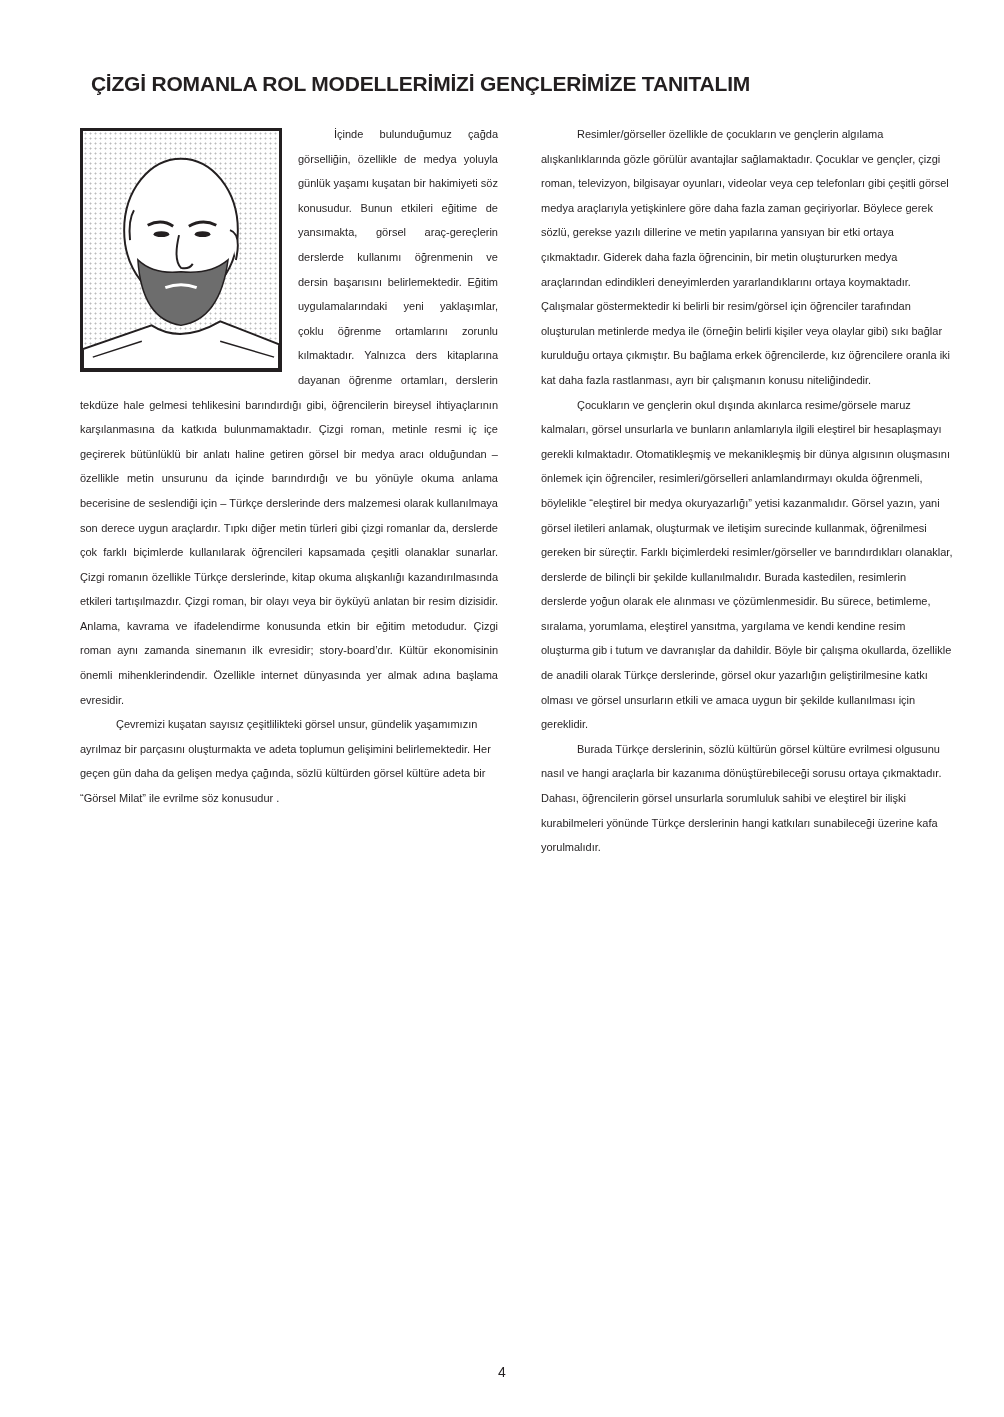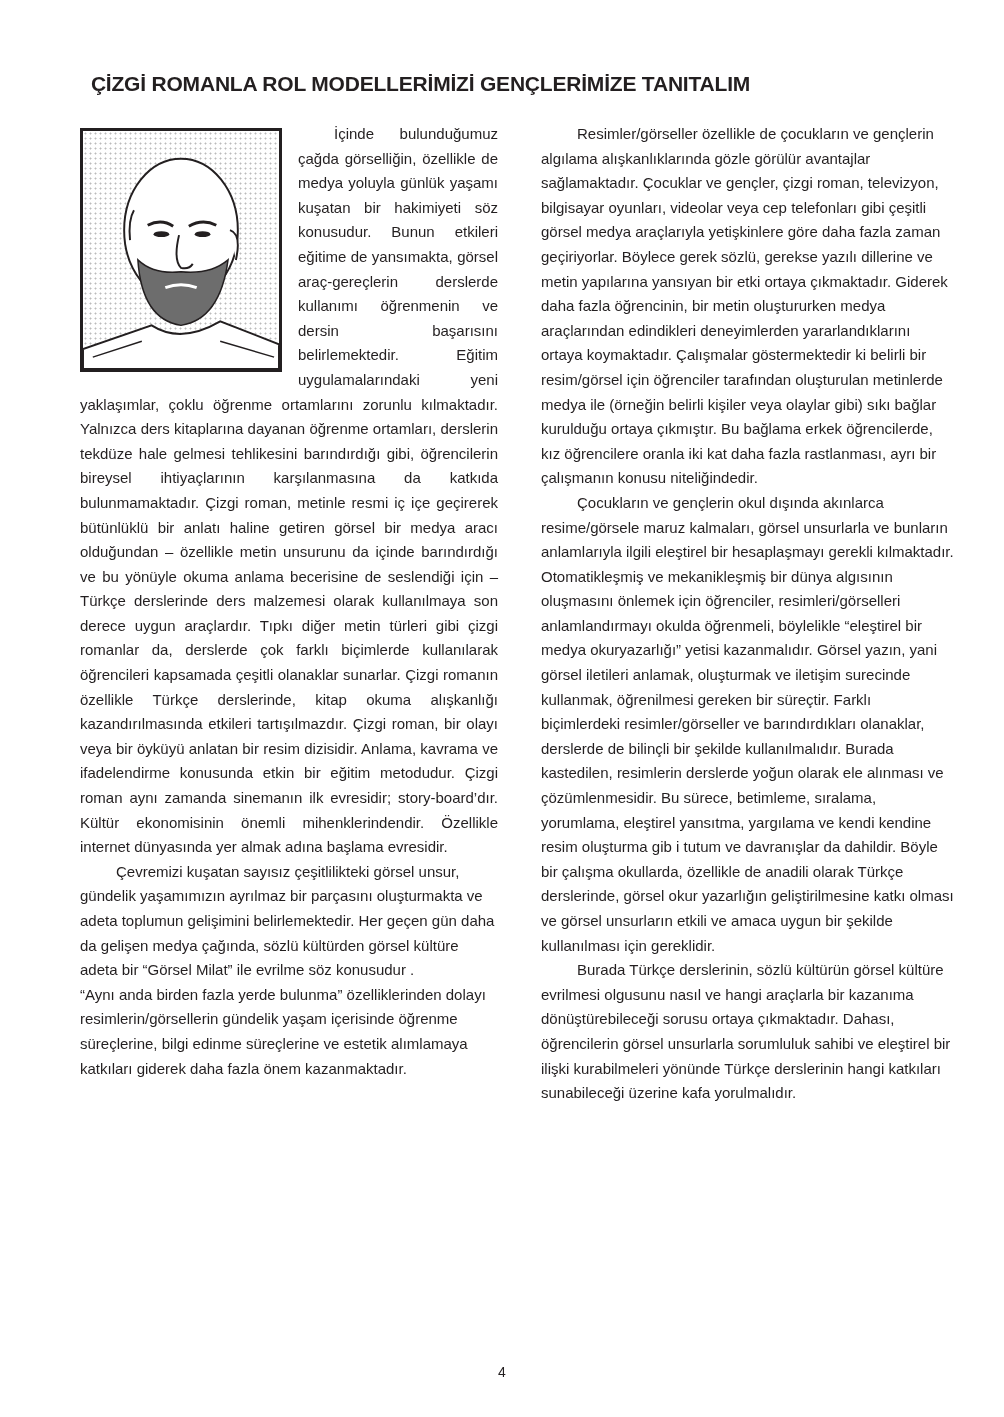--- a/index.html
+++ b/index.html
@@ -1,20 +1,20 @@
 <!DOCTYPE html>
 <html><head>
 <meta charset="utf-8">
 <style>
   html, body { margin: 0; padding: 0; background: #ffffff; }
   body { width: 1004px; height: 1417px; position: relative; overflow: hidden;
          font-family: "Liberation Sans", "DejaVu Sans", sans-serif; color: #231f20; }
   .title { position: absolute; left: 0; top: 72px; width: 841px; text-align: center;
            font-size: 21px; font-weight: bold; letter-spacing: -0.2px; }
-  .col { position: absolute; top: 122px; width: 418px; font-size: 15px; line-height: 24.6px; }
+  .col { position: absolute; top: 122px; width: 418px; font-size: 11px; line-height: 24.6px; }
   .col.left { left: 80px; }
   .col.right { left: 541px; width: 413px; }
   .col p { margin: 0; }
   .col p.ind { text-indent: 36px; }
   .just { text-align: justify; }
   .portrait { float: left; width: 202px; height: 244px; margin: 6px 16px 4px 0;
               border: 3px solid #231f20; box-sizing: border-box; position: relative;
               background: radial-gradient(circle, #bbb 0.8px, transparent 1.2px) 0 0/5px 5px, #fff; overflow: hidden; }
   .portrait svg { position: absolute; left: 0; top: 0; width: 100%; height: 100%; }
   .pnum { position: absolute; left: 0; top: 1364px; width: 1004px; text-align: center; font-size: 14px; }
@@ -36,21 +36,20 @@
       <ellipse cx="122" cy="104" rx="8" ry="3" fill="#231f20"></ellipse>
       <path d="M98 105 Q92 130 100 138 Q108 140 112 134" stroke="#231f20" stroke-width="2" fill="none"></path>
       <path d="M56 130 Q60 190 100 196 Q140 190 148 130 Q130 145 100 142 Q72 145 56 130 Z" fill="#6d6d6d" stroke="#231f20" stroke-width="1.5"></path>
       <path d="M84 158 Q100 152 116 158" stroke="#fff" stroke-width="3" fill="none"></path>
       <path d="M70 196 Q100 215 140 192 L200 215 L200 240 L0 240 L0 220 Z" fill="#fff" stroke="#231f20" stroke-width="2"></path>
       <path d="M10 228 L60 212 M140 212 L195 228" stroke="#231f20" stroke-width="1.5"></path>
     </svg>
   </div>
   <p class="ind just">İçinde bulunduğumuz çağda görselliğin, özellikle de medya yoluyla günlük yaşamı kuşatan bir hakimiyeti söz konusudur. Bunun etkileri eğitime de yansımakta, görsel araç-gereçlerin derslerde kullanımı öğrenmenin ve dersin başarısını belirlemektedir. Eğitim uygulamalarındaki yeni yaklaşımlar, çoklu öğrenme ortamlarını zorunlu kılmaktadır. Yalnızca ders kitaplarına dayanan öğrenme ortamları, derslerin tekdüze hale gelmesi tehlikesini barındırdığı gibi, öğrencilerin bireysel ihtiyaçlarının karşılanmasına da katkıda bulunmamaktadır. Çizgi roman, metinle resmi iç içe geçirerek bütünlüklü bir anlatı haline getiren görsel bir medya aracı olduğundan – özellikle metin unsurunu da içinde barındırdığı ve bu yönüyle okuma anlama becerisine de seslendiği için – Türkçe derslerinde ders malzemesi olarak kullanılmaya son derece uygun araçlardır. Tıpkı diğer metin türleri gibi çizgi romanlar da, derslerde çok farklı biçimlerde kullanılarak öğrencileri kapsamada çeşitli olanaklar sunarlar. Çizgi romanın özellikle Türkçe derslerinde, kitap okuma alışkanlığı kazandırılmasında etkileri tartışılmazdır. Çizgi roman, bir olayı veya bir öyküyü anlatan bir resim dizisidir. Anlama, kavrama ve ifadelendirme konusunda etkin bir eğitim metodudur. Çizgi roman aynı zamanda sinemanın ilk evresidir; story-board’dır. Kültür ekonomisinin önemli mihenklerindendir. Özellikle internet dünyasında yer almak adına başlama evresidir.</p>
   <p class="ind">Çevremizi kuşatan sayısız çeşitlilikteki görsel unsur, gündelik yaşamımızın ayrılmaz bir parçasını oluşturmakta ve adeta toplumun gelişimini belirlemektedir. Her geçen gün daha da gelişen medya çağında, sözlü kültürden görsel kültüre adeta bir “Görsel Milat” ile evrilme söz konusudur .</p>
-  <p>“Aynı anda birden fazla yerde bulunma” özelliklerinden dolayı resimlerin/görsellerin gündelik yaşam içerisinde öğrenme süreçlerine, bilgi edinme süreçlerine ve estetik alımlamaya katkıları giderek daha fazla önem kazanmaktadır.</p>
 </div>
 
 <div class="col right">
   <p class="ind">Resimler/görseller özellikle de çocukların ve gençlerin algılama alışkanlıklarında gözle görülür avantajlar sağlamaktadır. Çocuklar ve gençler, çizgi roman, televizyon, bilgisayar oyunları, videolar veya cep telefonları gibi çeşitli görsel medya araçlarıyla yetişkinlere göre daha fazla zaman geçiriyorlar. Böylece gerek sözlü, gerekse yazılı dillerine ve metin yapılarına yansıyan bir etki ortaya çıkmaktadır. Giderek daha fazla öğrencinin, bir metin oluştururken medya araçlarından edindikleri deneyimlerden yararlandıklarını ortaya koymaktadır. Çalışmalar göstermektedir ki belirli bir resim/görsel için öğrenciler tarafından oluşturulan metinlerde medya ile (örneğin belirli kişiler veya olaylar gibi) sıkı bağlar kurulduğu ortaya çıkmıştır. Bu bağlama erkek öğrencilerde, kız öğrencilere oranla iki kat daha fazla rastlanması, ayrı bir çalışmanın konusu niteliğindedir.</p>
   <p class="ind">Çocukların ve gençlerin okul dışında akınlarca resime/görsele maruz kalmaları, görsel unsurlarla ve bunların anlamlarıyla ilgili eleştirel bir hesaplaşmayı gerekli kılmaktadır. Otomatikleşmiş ve mekanikleşmiş bir dünya algısının oluşmasını önlemek için öğrenciler, resimleri/görselleri anlamlandırmayı okulda öğrenmeli, böylelikle “eleştirel bir medya okuryazarlığı” yetisi kazanmalıdır. Görsel yazın, yani görsel iletileri anlamak, oluşturmak ve iletişim surecinde kullanmak, öğrenilmesi gereken bir süreçtir. Farklı biçimlerdeki resimler/görseller ve barındırdıkları olanaklar, derslerde de bilinçli bir şekilde kullanılmalıdır. Burada kastedilen, resimlerin derslerde yoğun olarak ele alınması ve çözümlenmesidir. Bu sürece, betimleme, sıralama, yorumlama, eleştirel yansıtma, yargılama ve kendi kendine resim oluşturma gib   i tutum ve davranışlar da dahildir. Böyle bir çalışma okullarda, özellikle de anadili olarak Türkçe derslerinde, görsel okur yazarlığın geliştirilmesine katkı olması ve görsel unsurların etkili ve amaca uygun bir şekilde kullanılması için gereklidir.</p>
   <p class="ind">Burada Türkçe derslerinin, sözlü kültürün görsel kültüre evrilmesi olgusunu nasıl ve hangi araçlarla bir kazanıma dönüştürebileceği sorusu ortaya çıkmaktadır. Dahası, öğrencilerin görsel unsurlarla sorumluluk sahibi ve eleştirel bir ilişki kurabilmeleri yönünde Türkçe derslerinin hangi katkıları sunabileceği üzerine kafa yorulmalıdır.</p>
 </div>
 
 <div class="pnum">4</div>
 

